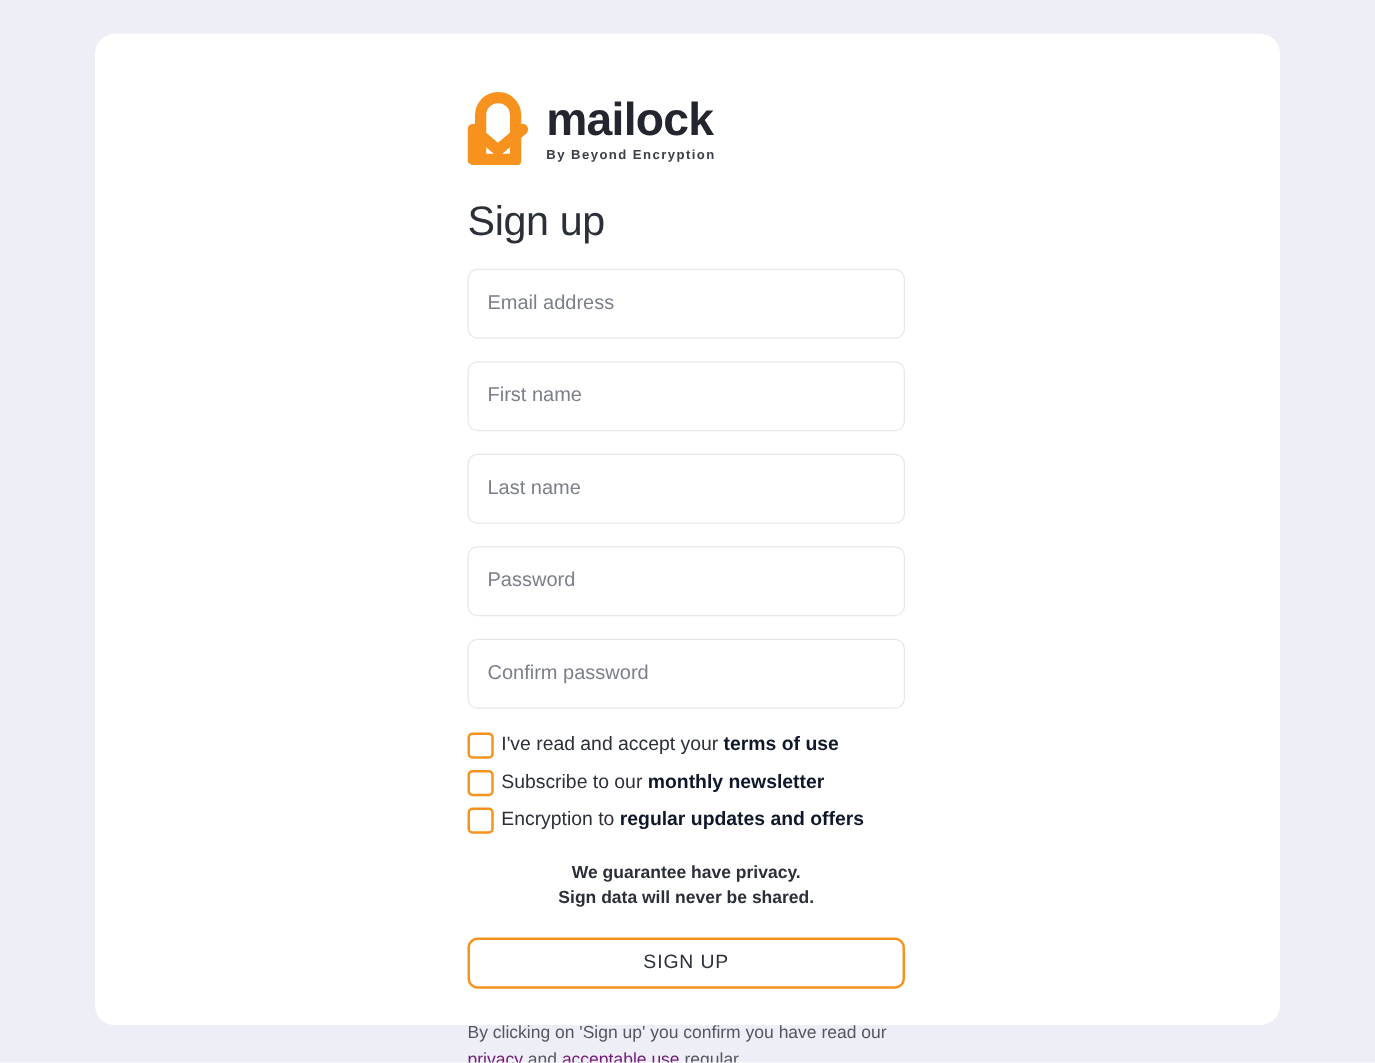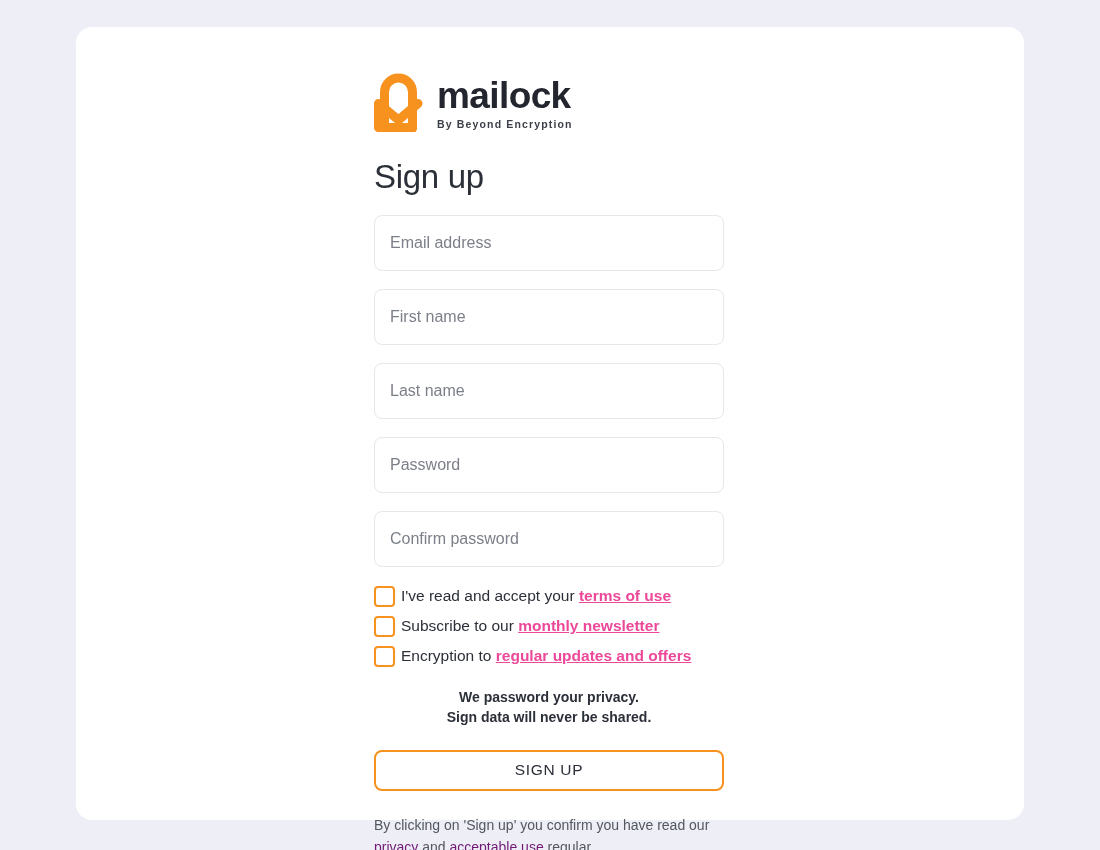--- a/index.html
+++ b/index.html
@@ -130,22 +130,21 @@
   }
 
   .check-label {
     font-size: 15.5px;
     color: #2b2f38;
     line-height: 1;
     white-space: nowrap;
   }
   .check-label .lnk {
     font-weight: bold;
-    text-decoration: underline;
-    color: #ec4899;
+    color: #0f172a;
     cursor: pointer;
   }
 
   
   .guarantee {
     margin-top: 20px;
     width: 350px;
     text-align: center;
     font-size: 14px;
     font-weight: bold;
@@ -226,21 +225,21 @@
         </div>
 
         <div class="check-row">
           <span class="cbox"></span>
           <span class="check-label"><span>Encryption to </span><span class="lnk">regular updates and offers</span></span>
         </div>
 
       </div>
 
       <div class="guarantee">
-        <div>We password your privacy.</div>
+        <div>We guarantee have privacy.</div>
         <div>Sign data will never be shared.</div>
       </div>
 
       <button class="signup-btn">SIGN UP</button>
 
       <div class="footer-note"><span>By clicking on 'Sign up' you confirm you have read our </span><span class="lnk">privacy</span><span> and </span><span class="lnk">acceptable use</span><span> regular.</span></div>
 
     </div>
   </div>
 

